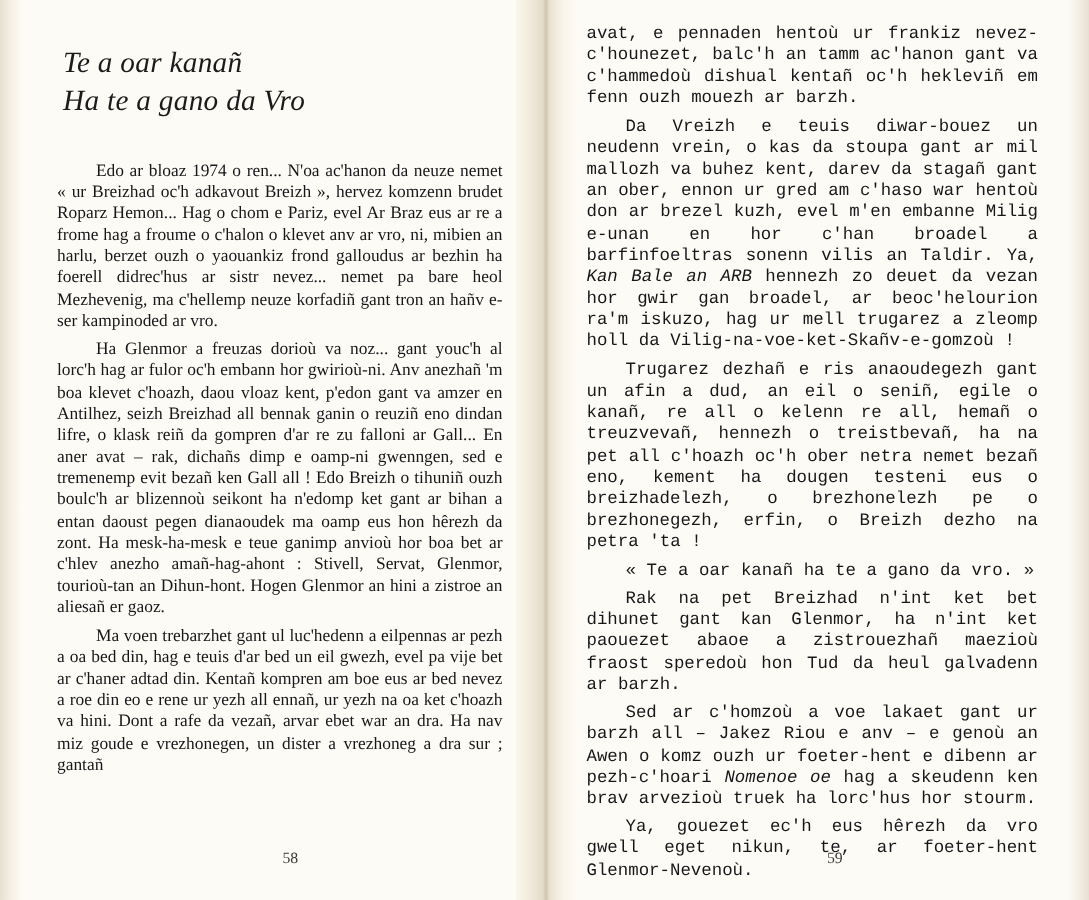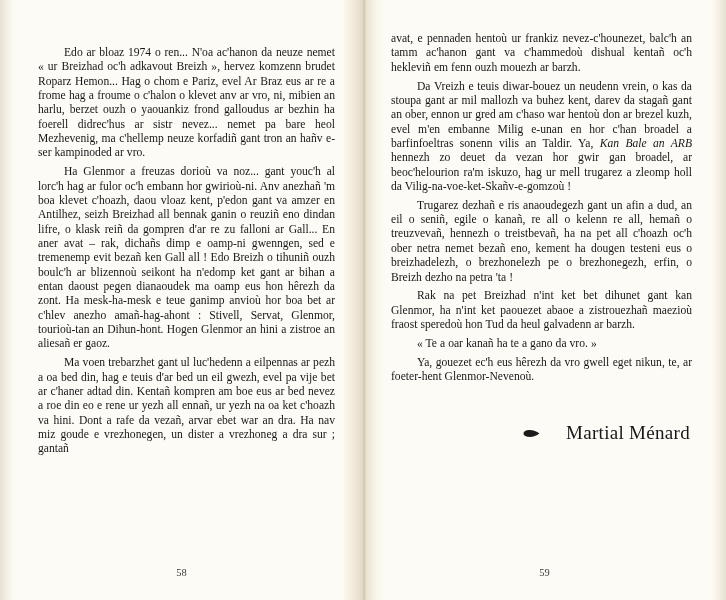--- a/index.html
+++ b/index.html
@@ -64,21 +64,21 @@
     line-height: 1.30;
     color: #1b1b1b;
     margin: 10px 0 0 4px;
     letter-spacing: 0.2px;
   }
   .title-line { display: block; white-space: nowrap; }
 
   .body-col {
     margin-top: 26px;
   }
-  .page-right .body-col { margin-top: 16px; }
+  .page-right .body-col { margin-top: 0; font-family: Liberation Mono, monospace; }
 
   p.para {
     margin: 0 0 0 0;
     text-indent: 26px;
     text-align: justify;
     font-size: 11.6px;
     line-height: 14.35px;
     color: #17171a;
     hyphens: manual;
     word-spacing: 0.1px;
@@ -104,57 +104,62 @@
   .nib-icon {
     display: inline-block;
     width: 17px;
     height: 9px;
     line-height: 0;
   }
   .folio {
     position: absolute;
     bottom: 22px;
     width: 100%;
-    left: 0;
+    left: 12px;
     text-align: center;
     font-size: 10.5px;
     color: #3a3a3a;
   }
   .page-left .folio { padding-right: 28px; }
   .page-right .folio { padding-right: 18px; }
 </style>
 </head>
 <body>
 
 <div class="spread">
 
   <div class="edge-left"></div>
 
   <div class="page page-left">
 
+    <div class="title">
+      <span class="title-line">Te a oar kanañ</span>
+      <span class="title-line">Ha te a gano da Vro</span>
+    </div>
 
     <div class="body-col">
       <p class="para">Edo ar bloaz 1974 o ren... N'oa ac'hanon da neuze nemet « ur Breizhad oc'h adkavout Breizh », hervez komzenn brudet Roparz Hemon... Hag o chom e Pariz, evel Ar Braz eus ar re a frome hag a froume o c'halon o klevet anv ar vro, ni, mibien an harlu, berzet ouzh o yaouankiz frond galloudus ar bezhin ha foerell didrec'hus ar sistr nevez... nemet pa bare heol Mezhevenig, ma c'hellemp neuze korfadiñ gant tron an hañv e-ser kampinoded ar vro.</p>
       <p class="para">Ha Glenmor a freuzas dorioù va noz... gant youc'h al lorc'h hag ar fulor oc'h embann hor gwirioù-ni. Anv anezhañ 'm boa klevet c'hoazh, daou vloaz kent, p'edon gant va amzer en Antilhez, seizh Breizhad all bennak ganin o reuziñ eno dindan lifre, o klask reiñ da gompren d'ar re zu falloni ar Gall... En aner avat – rak, dichañs dimp e oamp-ni gwenngen, sed e tremenemp evit bezañ ken Gall all ! Edo Breizh o tihuniñ ouzh boulc'h ar blizennoù seikont ha n'edomp ket gant ar bihan a entan daoust pegen dianaoudek ma oamp eus hon hêrezh da zont. Ha mesk-ha-mesk e teue ganimp anvioù hor boa bet ar c'hlev anezho amañ-hag-ahont : Stivell, Servat, Glenmor, tourioù-tan an Dihun-hont. Hogen Glenmor an hini a zistroe an aliesañ er gaoz.</p>
       <p class="para">Ma voen trebarzhet gant ul luc'hedenn a eilpennas ar pezh a oa bed din, hag e teuis d'ar bed un eil gwezh, evel pa vije bet ar c'haner adtad din. Kentañ kompren am boe eus ar bed nevez a roe din eo e rene ur yezh all ennañ, ur yezh na oa ket c'hoazh va hini. Dont a rafe da vezañ, arvar ebet war an dra. Ha nav miz goude e vrezhonegen, un dister a vrezhoneg a dra sur ; gantañ</p>
     </div>
 
     <div class="folio">58</div>
   </div>
 
   <div class="gutter"></div>
 
   <div class="page page-right">
 
     <div class="body-col" id="right-body">
         <p class="para noindent">avat, e pennaden hentoù ur frankiz nevez-c'hounezet, balc'h an tamm ac'hanon gant va c'hammedoù dishual kentañ oc'h hekleviñ em fenn ouzh mouezh ar barzh.</p>
         <p class="para">Da Vreizh e teuis diwar-bouez un neudenn vrein, o kas da stoupa gant ar mil mallozh va buhez kent, darev da stagañ gant an ober, ennon ur gred am c'haso war hentoù don ar brezel kuzh, evel m'en embanne Milig e-unan en hor c'han broadel a barfinfoeltras sonenn vilis an Taldir. Ya, <i>Kan Bale an ARB</i> hennezh zo deuet da vezan hor gwir gan broadel, ar beoc'helourion ra'm iskuzo, hag ur mell trugarez a zleomp holl da Vilig-na-voe-ket-Skañv-e-gomzoù !</p>
         <p class="para">Trugarez dezhañ e ris anaoudegezh gant un afin a dud, an eil o seniñ, egile o kanañ, re all o kelenn re all, hemañ o treuzvevañ, hennezh o treistbevañ, ha na pet all c'hoazh oc'h ober netra nemet bezañ eno, kement ha dougen testeni eus o breizhadelezh, o brezhonelezh pe o brezhonegezh, erfin, o Breizh dezho na petra 'ta !</p>
+        <p class="para">« Te a oar kanañ ha te a gano da vro. »</p>
         <p class="para">Rak na pet Breizhad n'int ket bet dihunet gant kan Glenmor, ha n'int ket paouezet abaoe a zistrouezhañ maezioù fraost speredoù hon Tud da heul galvadenn ar barzh.</p>
-        <p class="para">« Te a oar kanañ ha te a gano da vro. »</p>
+        <p class="para">Sed ar c'homzoù a voe lakaet gant ur barzh all – Jakez Riou e anv – e genoù an Awen o komz ouzh ur foeter-hent e dibenn ar pezh-c'hoari <i>Nomenoe oe</i> hag a skeudenn ken brav arvezioù truek ha lorc'hus hor stourm.</p>
         <p class="para">Ya, gouezet ec'h eus hêrezh da vro gwell eget nikun, te, ar foeter-hent Glenmor-Nevenoù.</p>
       </div>
 
     <div class="signature">
       <span class="nib-icon">
         <svg width="17" height="9" viewBox="0 0 17 9" xmlns="http://www.w3.org/2000/svg">
           <path d="M0.5 4.5 C 0.5 2.6, 3 1.1, 6.5 1.1 C 10.5 1.1, 13.5 2.4, 16.4 4.5 C 13.5 6.6, 10.5 7.9, 6.5 7.9 C 3 7.9, 0.5 6.4, 0.5 4.5 Z" fill="#1b1b1b"></path>
         </svg>
       </span>
       <span class="sig-name">Martial Ménard</span>

